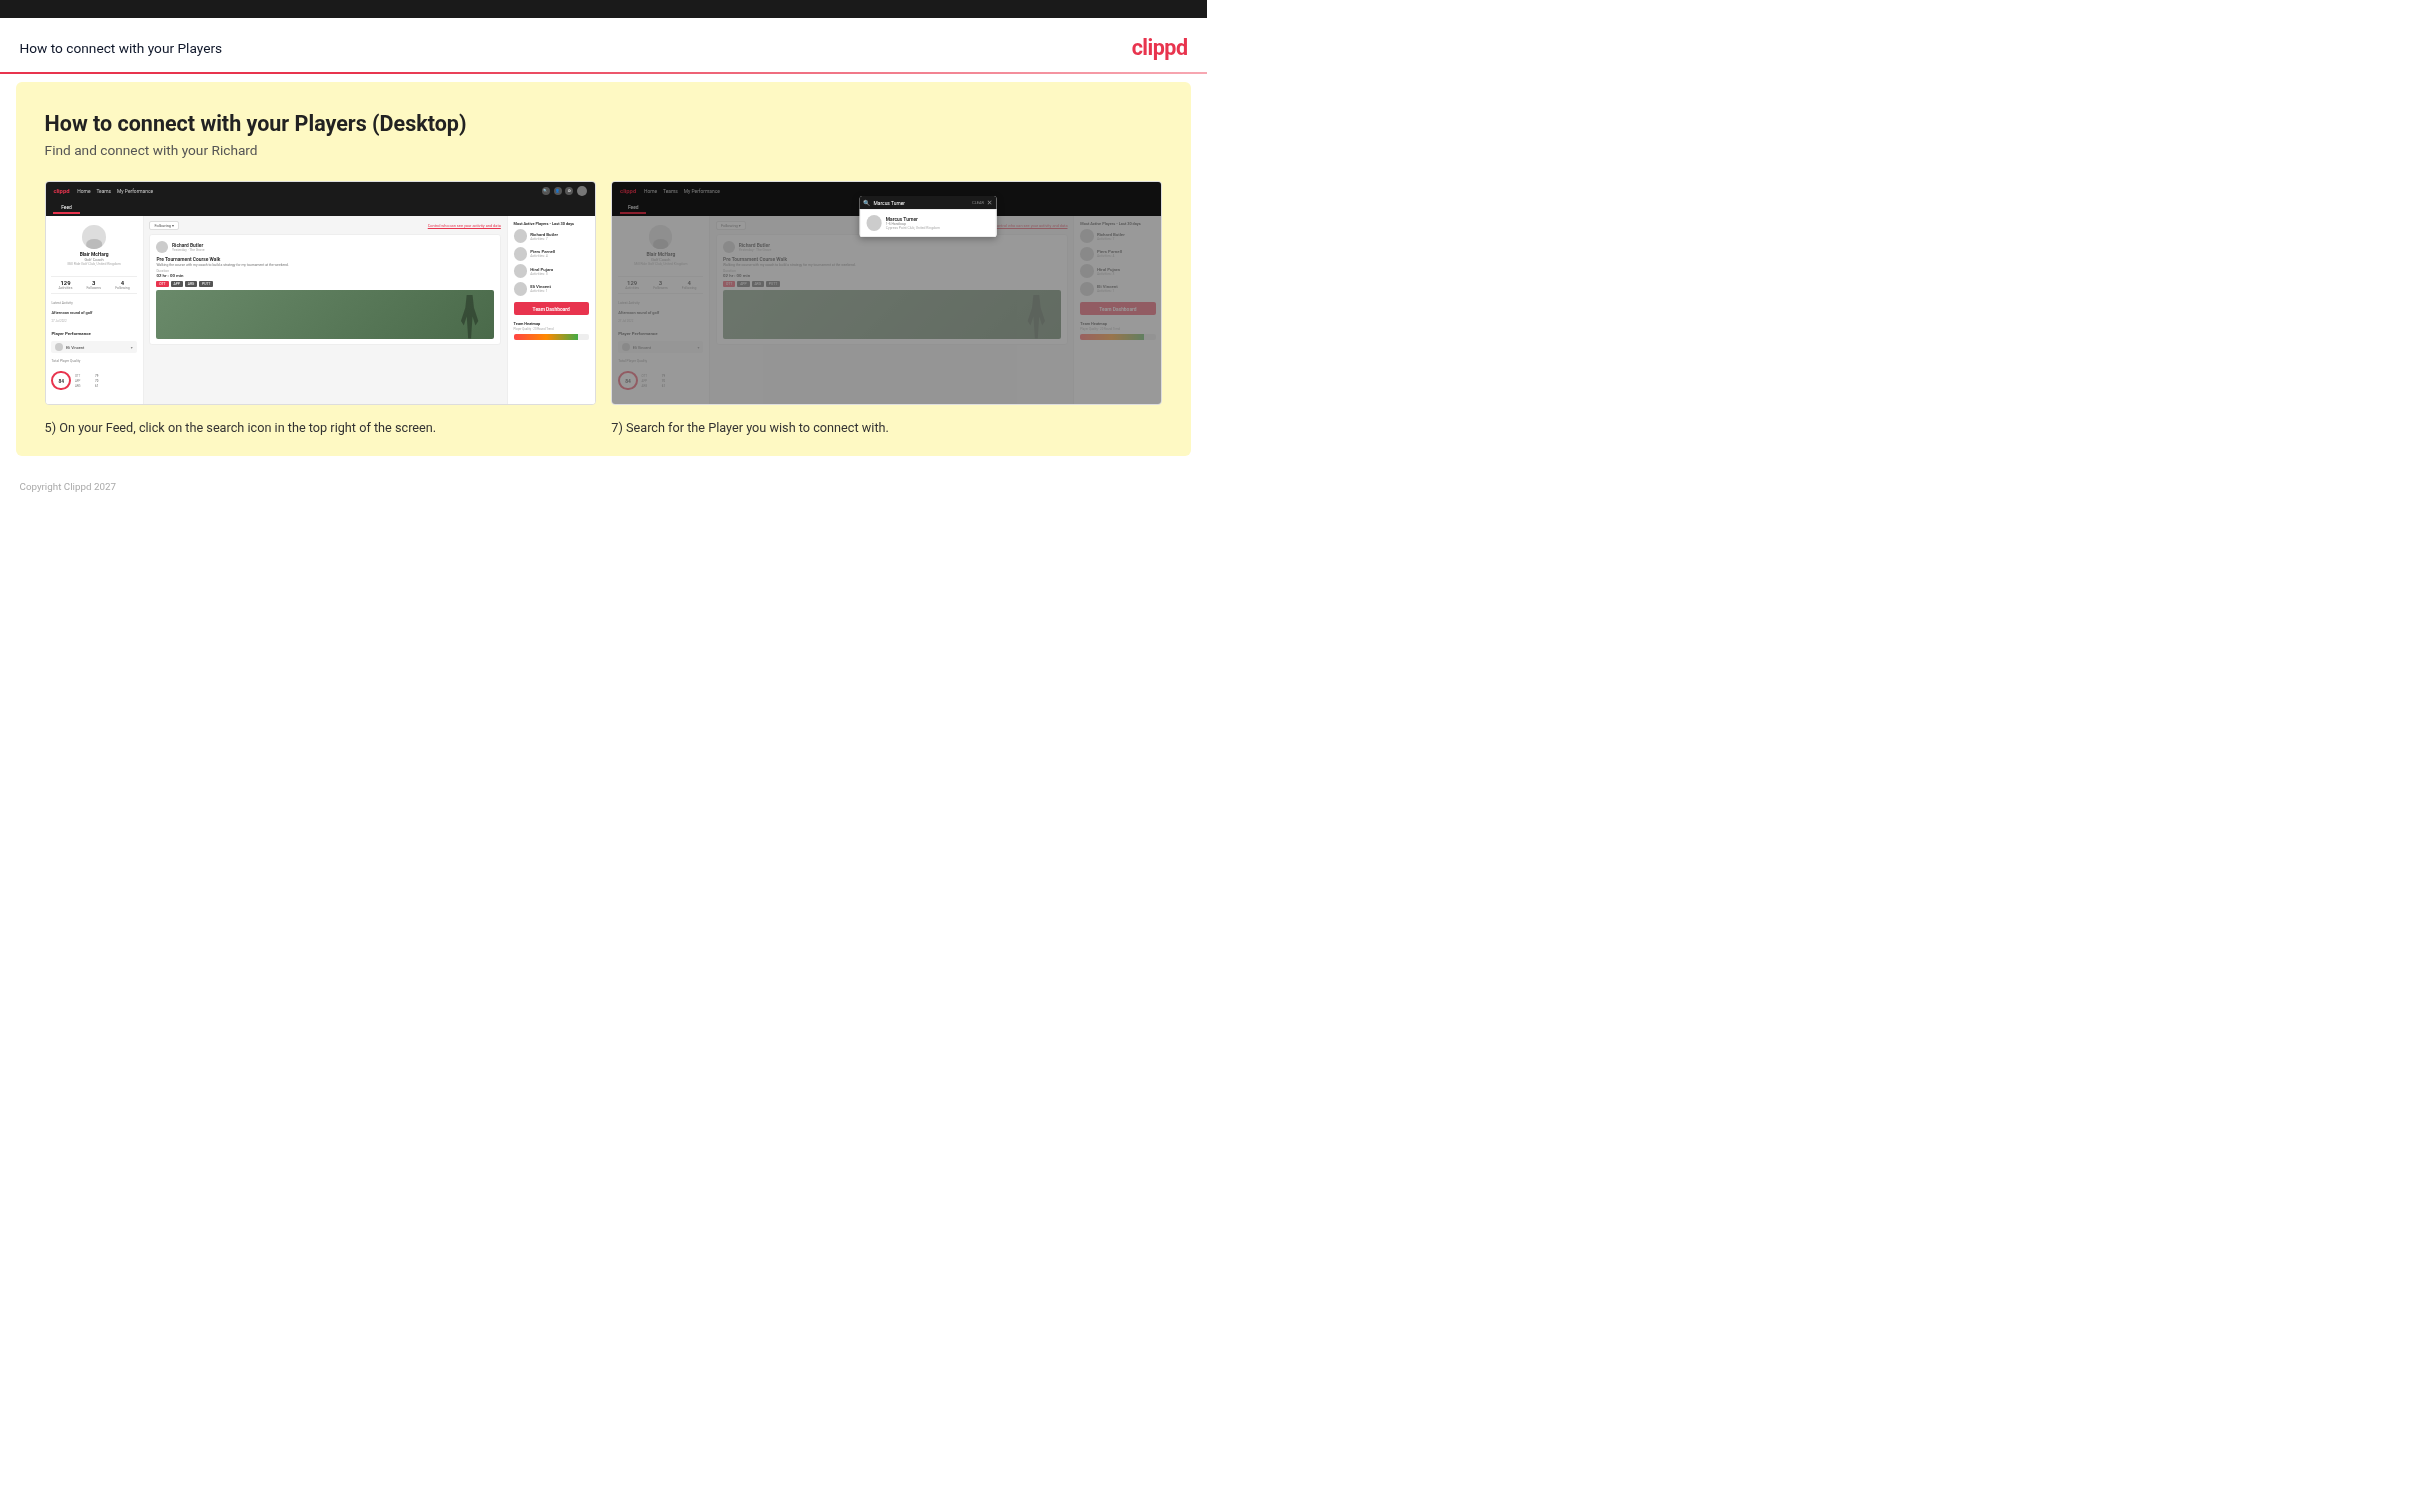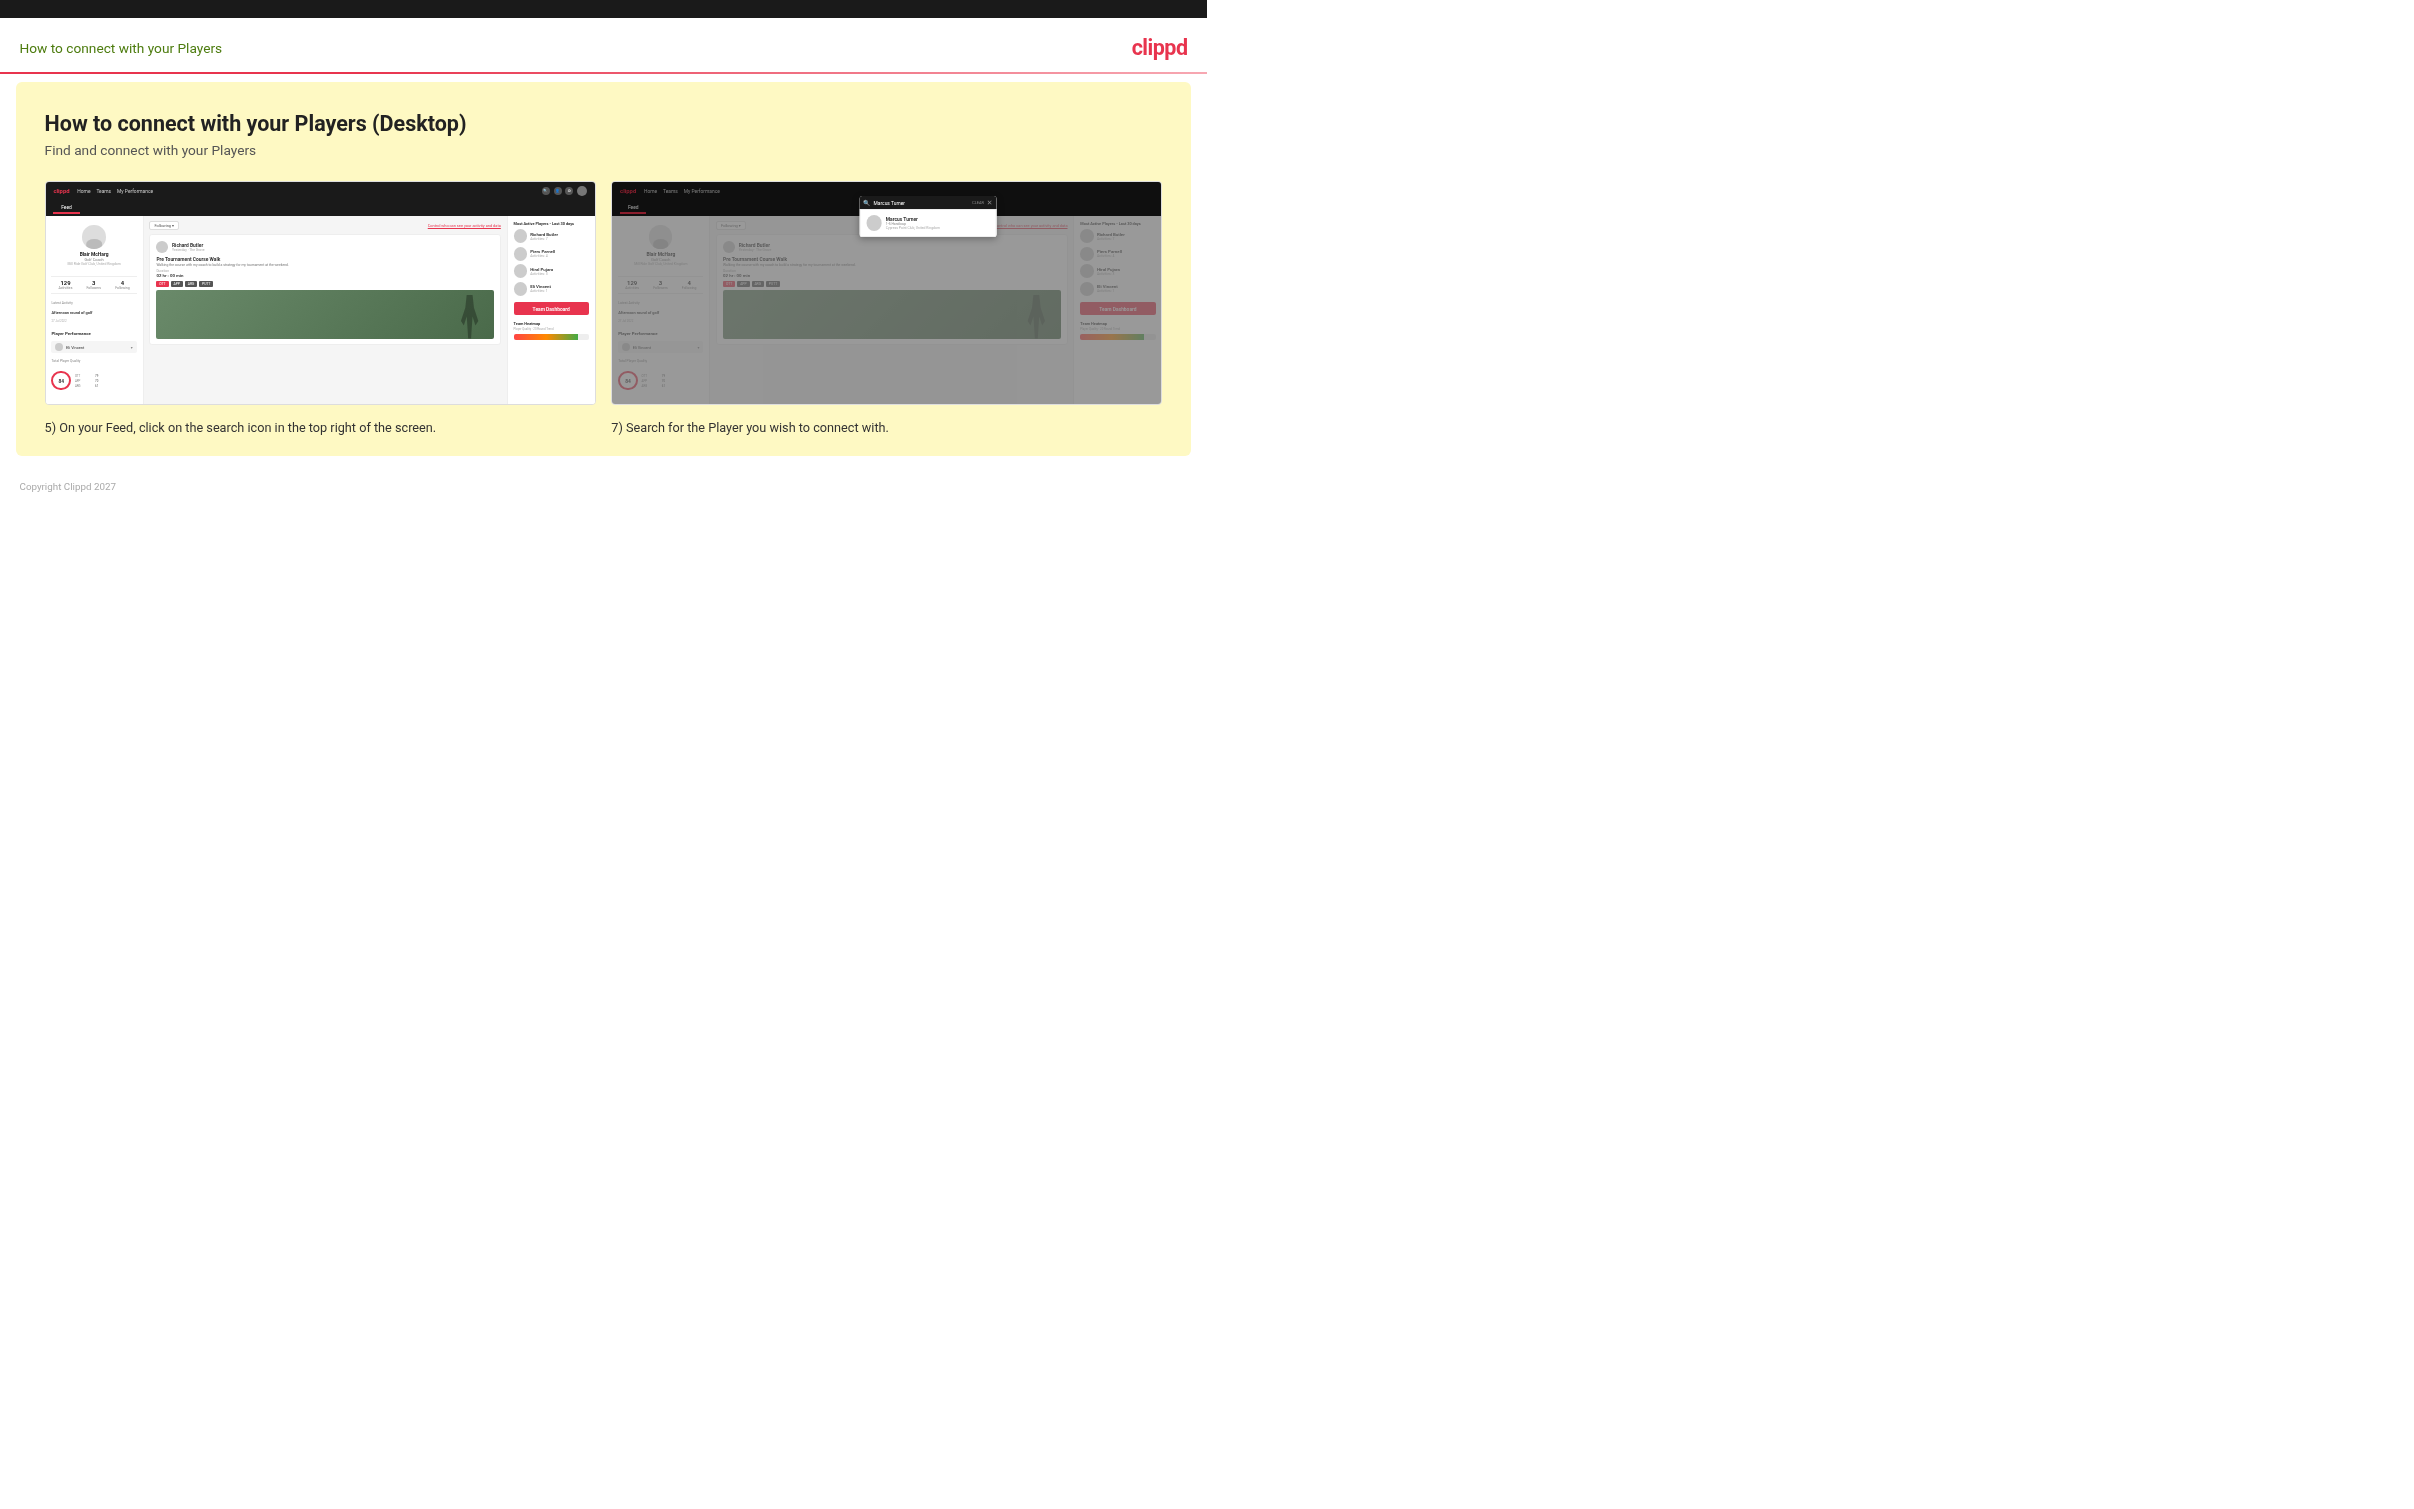--- a/index.html
+++ b/index.html
@@ -20,21 +20,21 @@
 
     
     .header {
       display: flex;
       align-items: center;
       justify-content: space-between;
       padding: 17.6px 19.5px 11.7px 19.5px;
     }
     .header-title {
       font-size: 13.7px;
-      color: #4d7c0f;
+      color: #0f172a;
     }
     .logo {
       font-size: 21.5px;
       font-weight: 700;
       color: #e8344e;
       letter-spacing: -0.5px;
     }
 
     
     .divider {
@@ -618,21 +618,21 @@
 
 <div class="header">
   <span class="header-title">How to connect with your Players</span>
   <span class="logo">clippd</span>
 </div>
 
 <div class="divider"></div>
 
 <div class="main-content">
   <h1 class="main-heading">How to connect with your Players (Desktop)</h1>
-  <p class="main-subheading">Find and connect with your Players</p>
+  <p class="main-subheading">Find and connect with your Richard</p>
 
   <div class="screenshots-row">
 
     <div class="screenshot-block">
       <div class="screenshot-frame">
         <div class="app-ui">
 
           <div class="app-nav">
             <span class="app-nav-logo">clippd</span>
             <div class="app-nav-items">

